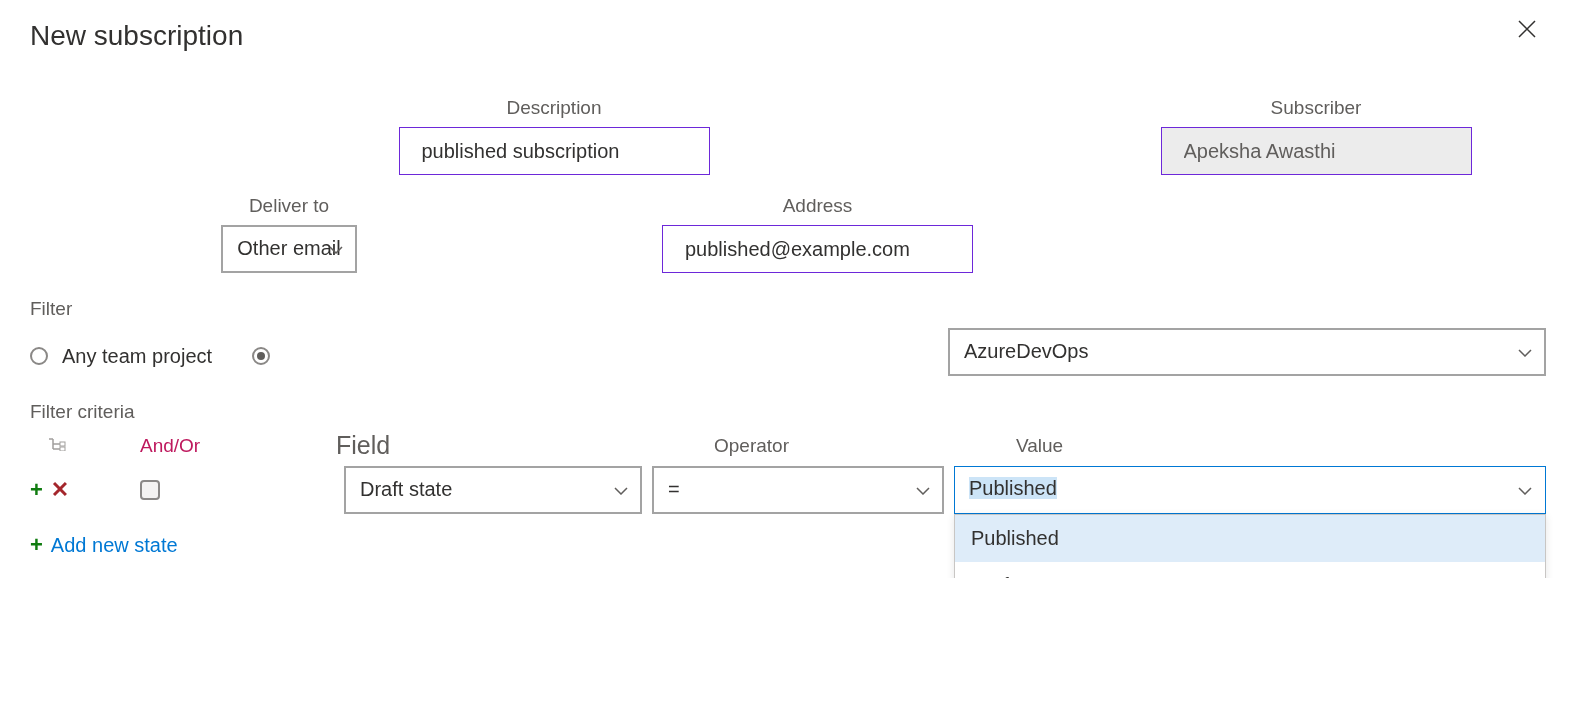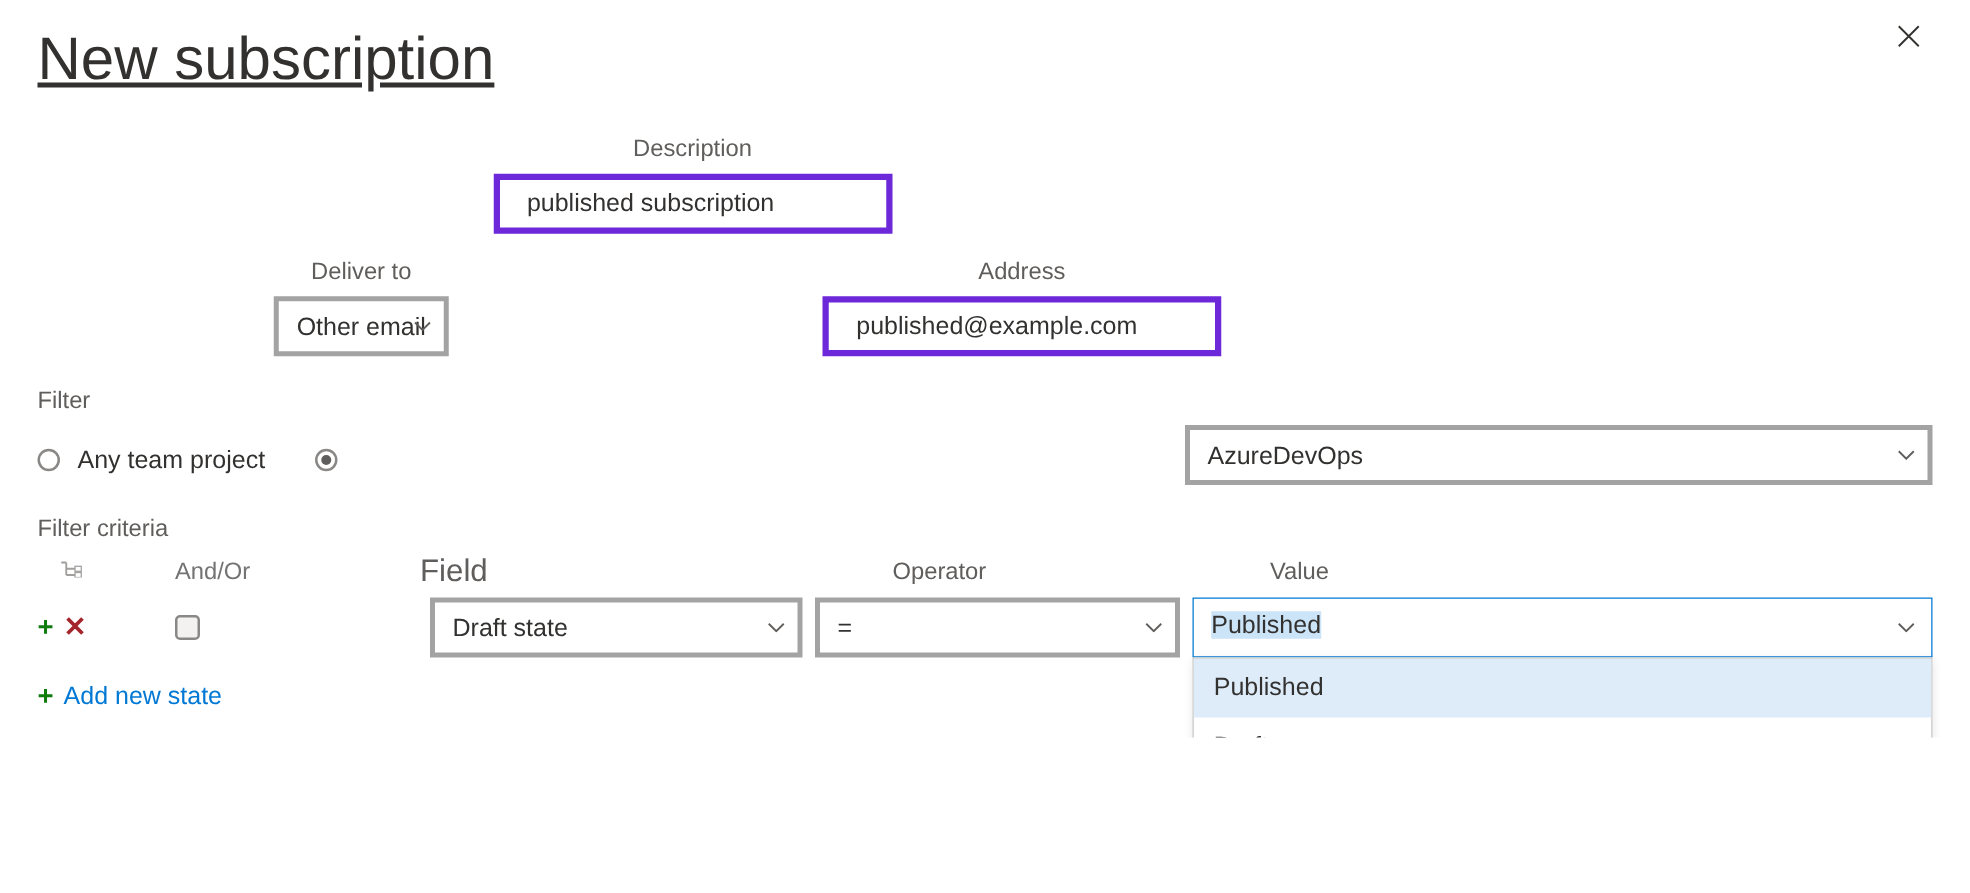--- a/index.html
+++ b/index.html
@@ -13,25 +13,24 @@
       padding: 20px 30px;
       width: 1576px;
       color: #323130;
     }
     .header {
       display: flex;
       justify-content: space-between;
       align-items: flex-start;
     }
     .dialog-title {
-      font-size: 48px;
+      font-size: 28px;
       font-weight: 350;
       color: #323130;
-      margin-bottom: 34px;
-      text-decoration: underline;
+      margin-bottom: 45px;
     }
     .close-icon {
       font-size: 20px;
       color: #323130;
       cursor: pointer;
       padding: 0 10px;
     }
     .form-row {
       display: flex;
       gap: 12px;
@@ -54,36 +53,36 @@
     }
     .form-group.address {
       width: 515px;
     }
     .label {
       color: #605e5c;
       font-size: 19px;
       margin-bottom: 8px;
     }
     .text-input {
-      border: 5px solid #6d28d9;
+      border: 1px solid #6d28d9;
       padding: 10px 22px;
       font-size: 20px;
       height: 48px;
       color: #323130;
       background: #fff;
     }
     .text-input.readonly {
       background: #ececec;
       color: #605e5c;
     }
     .select-wrap {
       position: relative;
     }
     .select-input {
-      border: 4px solid #a3a3a3;
+      border: 2px solid #a3a3a3;
       padding: 10px 14px;
       font-size: 20px;
       height: 48px;
       color: #323130;
       background: #fff;
       width: 100%;
       cursor: pointer;
     }
     .chevron {
       position: absolute;
@@ -143,21 +142,21 @@
     .criteria-headers {
       display: flex;
       align-items: center;
       margin-top: 8px;
     }
     .criteria-header-icons {
       width: 110px;
     }
     .criteria-header-andor {
       width: 150px;
-      color: #737373;
+      color: #be185d;
       font-size: 19px;
     }
     .criteria-header-field {
       width: 368px;
       color: #605e5c;
       font-size: 25px;
       margin-left: 46px;
     }
     .criteria-header-operator {
       width: 292px;
@@ -271,20 +270,24 @@
     <svg width="18" height="18" viewBox="0 0 18 18">
         <path d="M1 1 L17 17 M17 1 L1 17" stroke="#323130" stroke-width="1.5" fill="none"></path>
       </svg>
   </div>
 </div>
 
 <div class="form-row">
   <div class="form-group description">
     <label class="label">Description</label>
     <input class="text-input" type="text" value="published subscription" style="">
+  </div>
+  <div class="form-group subscriber">
+    <label class="label">Subscriber</label>
+    <input class="text-input readonly" type="text" readonly="" value="Apeksha Awasthi" style="">
   </div>
 </div>
 
 <div class="form-row">
   <div class="form-group deliver-to">
     <label class="label">Deliver to</label>
     <div class="select-wrap">
       <div class="select-input">
         <span>Other email</span>
       </div>

